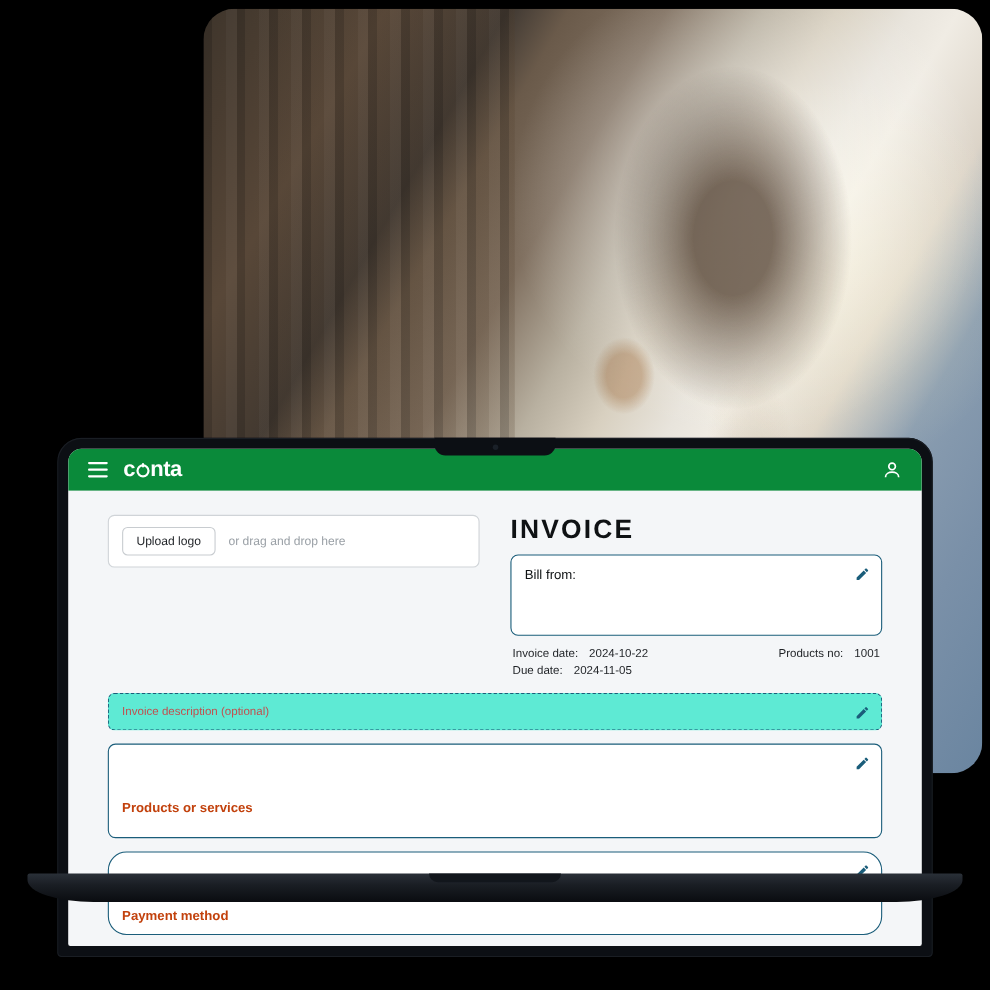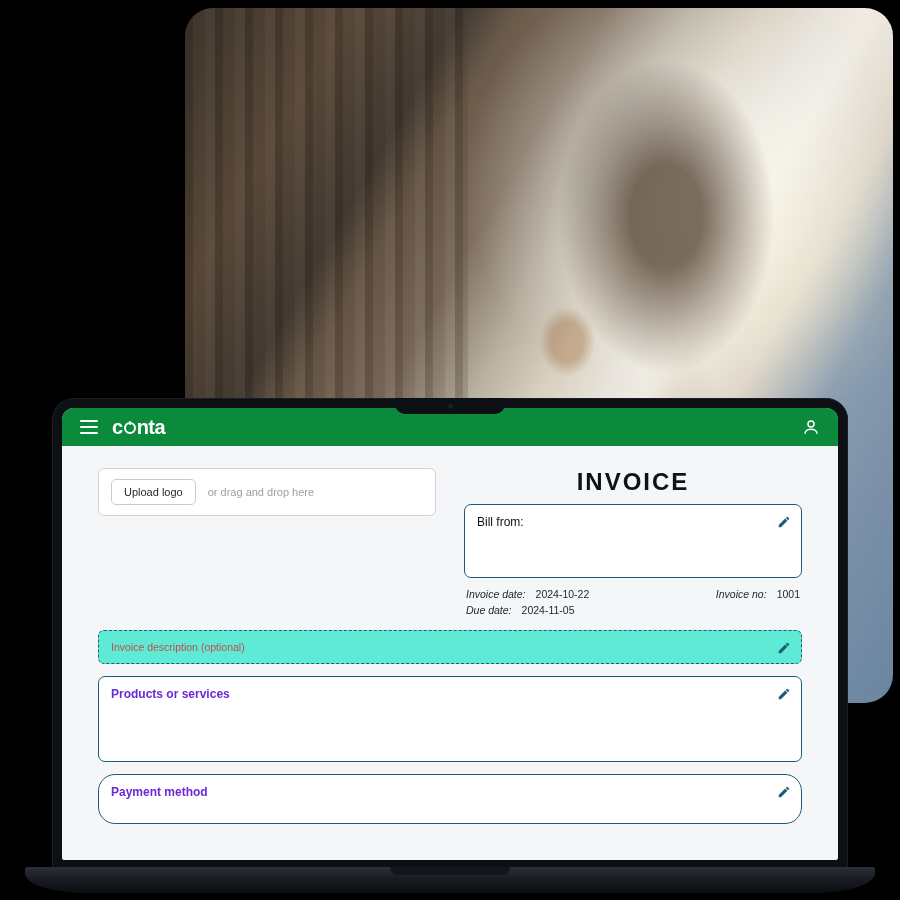--- a/index.html
+++ b/index.html
@@ -48,21 +48,21 @@
         rgba(120,100,80,0.3) 20px, rgba(120,100,80,0.3) 30px);
       opacity: 0.5;
     }
 
     
     .laptop {
       position: absolute;
       left: 25px;
       top: 398px;
       width: 850px;
-      height: 495px;
+      height: 422px;
     }
     .laptop-screen-outer {
       position: absolute;
       left: 27px;
       top: 0;
       width: 796px;
       height: 472px;
       background: #0c0f14;
       border-radius: 22px 22px 4px 4px;
       padding: 10px;
@@ -223,34 +223,34 @@
     }
 
     .bill-from { min-height: 74px; margin-bottom: 10px; }
     .bill-to { min-height: 74px; }
 
     .invoice-title {
       font-size: 24px;
       font-weight: 800;
       letter-spacing: 2px;
       color: #0f1214;
-      text-align: center;
+      text-align: left;
       margin-bottom: 8px;
     }
 
     .meta-row {
       display: flex;
       justify-content: space-between;
       font-size: 10.5px;
       color: #1f2226;
       margin-top: 4px;
       padding: 0 2px;
     }
     .meta-left, .meta-right { display: flex; gap: 10px; }
-    .meta-label { color: #1f2226; font-style: italic; }
+    .meta-label { color: #1f2226; }
     .meta-value { color: #1f2226; text-align: right; }
 
     .description-box {
       border: 1px dashed #1a5d7a;
       border-radius: 6px;
       padding: 10px 12px;
       background: #5eead4;
       margin-bottom: 12px;
       position: relative;
       display: flex;
@@ -267,21 +267,22 @@
       padding: 10px 12px;
       background: #fff;
       margin-bottom: 12px;
       position: relative;
     }
     .products-box { min-height: 86px; }
     .payment-box { min-height: 50px; border-radius: 17px; }
     .section-label {
       font-size: 12px;
       font-weight: 700;
-      color: #6d28d9;
+      color: #c2410c;
+      margin-top: 40px;
     }
 
     svg { display: block; }
   </style>
 </head>
 <body>
 
 <div class="backdrop-photo"></div>
 
 <div class="laptop">
@@ -323,21 +324,21 @@
               <svg class="edit-icon" viewBox="0 0 24 24" fill="currentColor">
                 <path d="M3 17.25V21h3.75L17.81 9.94l-3.75-3.75L3 17.25zM20.71 7.04a1 1 0 0 0 0-1.41l-2.34-2.34a1 1 0 0 0-1.41 0l-1.83 1.83 3.75 3.75 1.83-1.83z"></path>
               </svg>
             </div>
             <div class="meta-row">
               <div class="meta-left">
                 <span class="meta-label">Invoice date:</span>
                 <span class="meta-value">2024-10-22</span>
               </div>
               <div class="meta-right">
-                <span class="meta-label">Invoice no:</span>
+                <span class="meta-label">Products no:</span>
                 <span class="meta-value">1001</span>
               </div>
             </div>
             <div class="meta-row">
               <div class="meta-left">
                 <span class="meta-label">Due date:</span>
                 <span class="meta-value">2024-11-05</span>
               </div>
             </div>
           </div>

